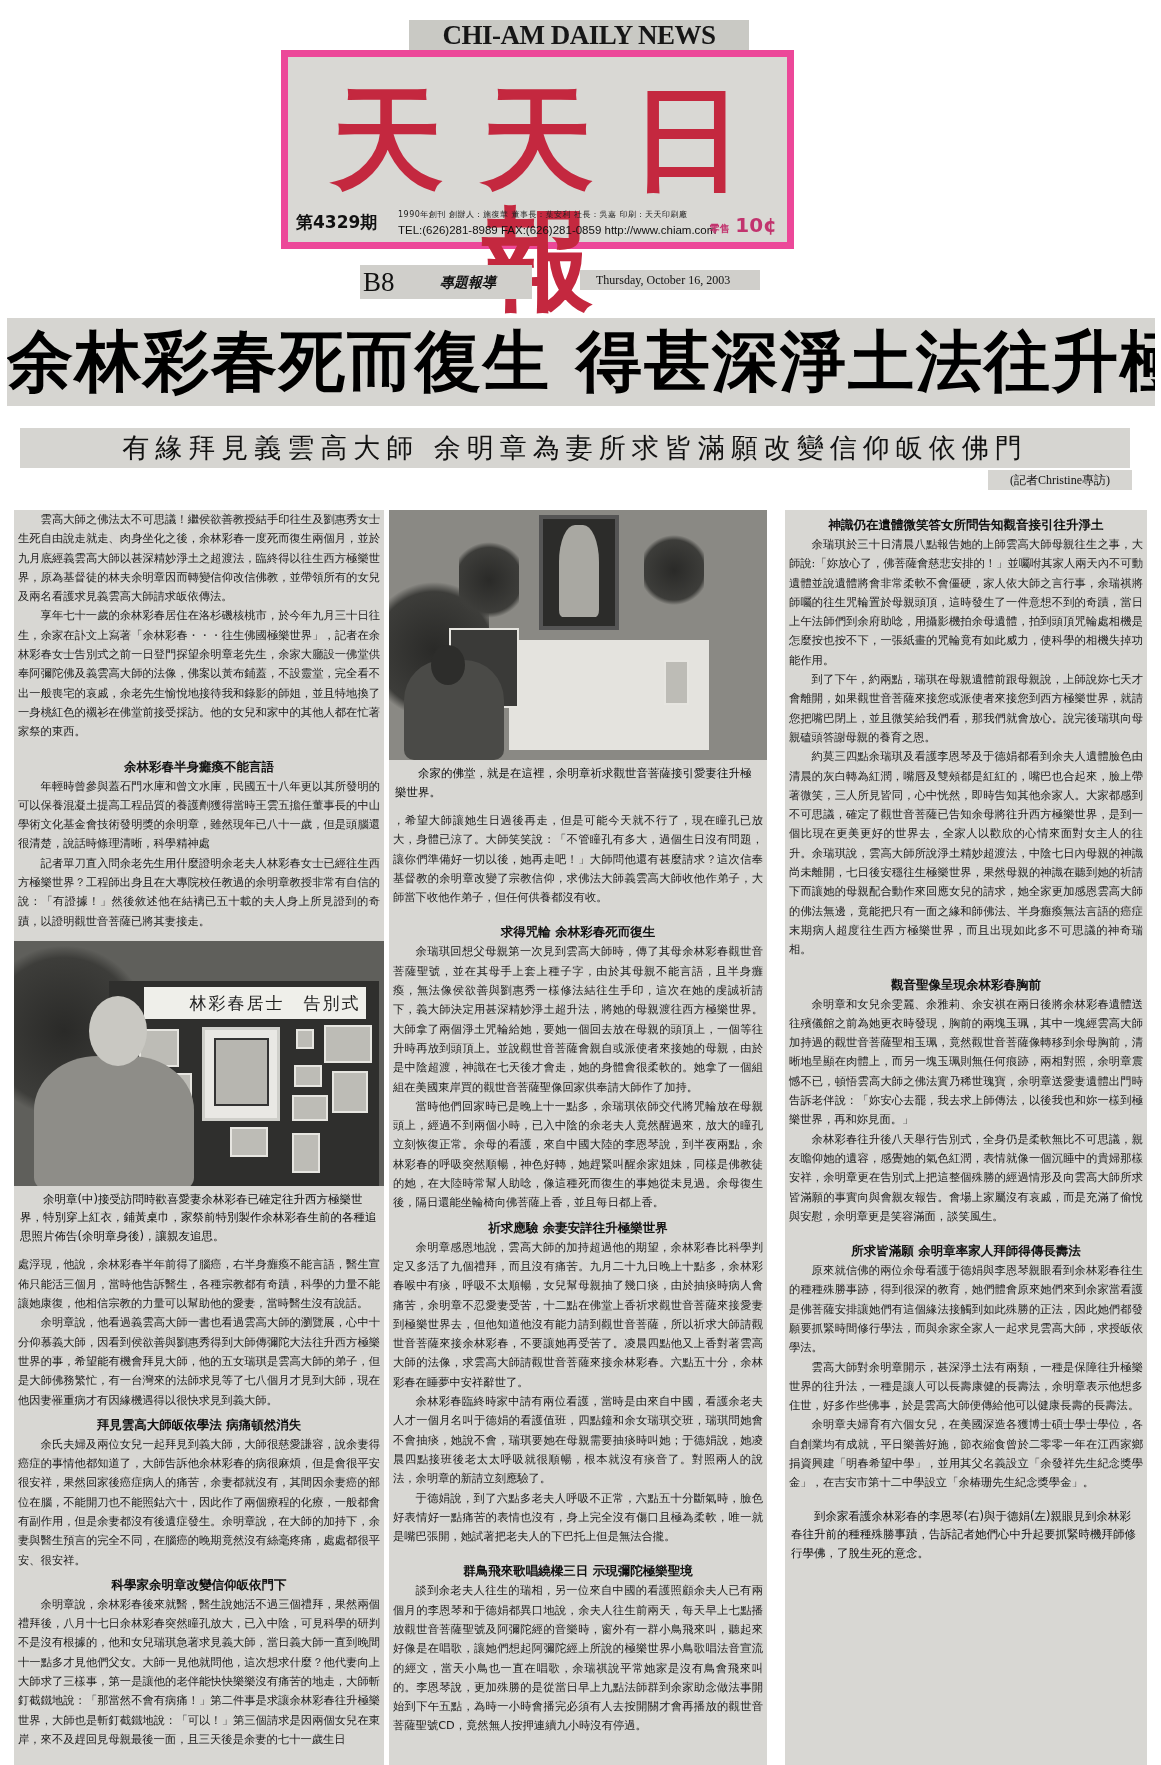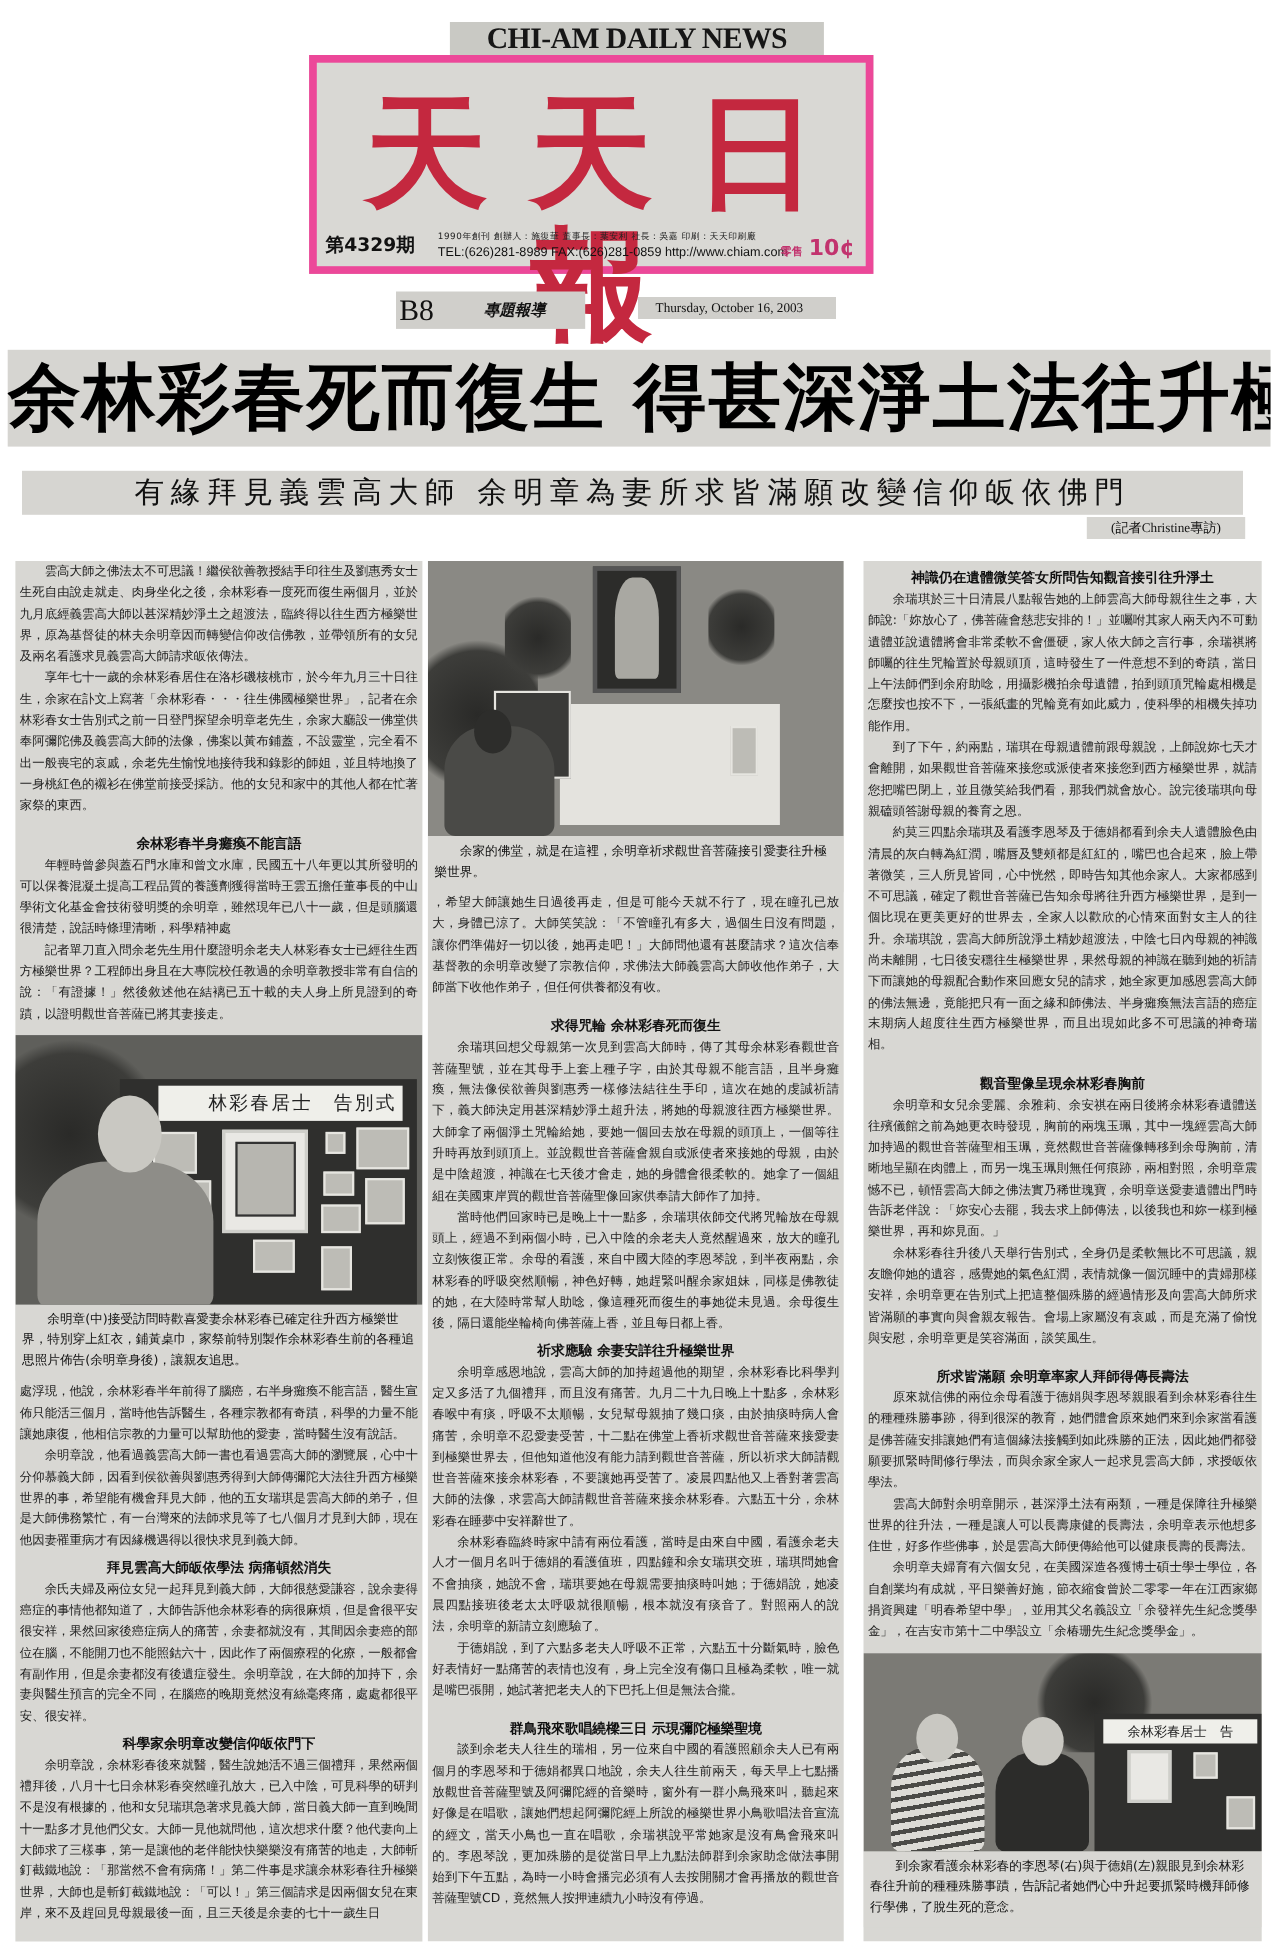--- a/index.html
+++ b/index.html
@@ -157,26 +157,14 @@
   <div class="gap"></div>
   <div class="subtitle">觀音聖像呈現余林彩春胸前</div>
   <p class="para">余明章和女兒余雯麗、余雅莉、余安祺在兩日後將余林彩春遺體送往殯儀館之前為她更衣時發現，胸前的兩塊玉珮，其中一塊經雲高大師加持過的觀世音菩薩聖相玉珮，竟然觀世音菩薩像轉移到余母胸前，清晰地呈顯在肉體上，而另一塊玉珮則無任何痕跡，兩相對照，余明章震憾不已，頓悟雲高大師之佛法實乃稀世瑰寶，余明章送愛妻遺體出門時告訴老伴說：「妳安心去罷，我去求上師傳法，以後我也和妳一樣到極樂世界，再和妳見面。」</p>
   <p class="para">余林彩春往升後八天舉行告別式，全身仍是柔軟無比不可思議，親友瞻仰她的遺容，感覺她的氣色紅潤，表情就像一個沉睡中的貴婦那樣安祥，余明章更在告別式上把這整個殊勝的經過情形及向雲高大師所求皆滿願的事實向與會親友報告。會場上家屬沒有哀戚，而是充滿了偷悅與安慰，余明章更是笑容滿面，談笑風生。</p>
   <div class="gap"></div>
   <div class="subtitle">所求皆滿願 余明章率家人拜師得傳長壽法</div>
   <p class="para">原來就信佛的兩位余母看護于德娟與李恩琴親眼看到余林彩春往生的種種殊勝事跡，得到很深的教育，她們體會原來她們來到余家當看護是佛菩薩安排讓她們有這個緣法接觸到如此殊勝的正法，因此她們都發願要抓緊時間修行學法，而與余家全家人一起求見雲高大師，求授皈依學法。</p>
   <p class="para">雲高大師對余明章開示，甚深淨土法有兩類，一種是保障往升極樂世界的往升法，一種是讓人可以長壽康健的長壽法，余明章表示他想多住世，好多作些佛事，於是雲高大師便傳給他可以健康長壽的長壽法。</p>
   <p class="para">余明章夫婦育有六個女兒，在美國深造各獲博士碩士學士學位，各自創業均有成就，平日樂善好施，節衣縮食曾於二零零一年在江西家鄉捐資興建「明春希望中學」，並用其父名義設立「余發祥先生紀念獎學金」，在吉安市第十二中學設立「余椿珊先生紀念獎學金」。</p>
   <div class="gap"></div>
-  <div class="photo" style="height:180px;background:#7b7a75;">
-    <div class="plant" style="left:150px;top:0;width:120px;height:90px;"></div>
-    <div class="abs" style="left:210px;top:55px;width:155px;height:125px;background:#2f2f2d;"></div>
-    <div class="banner" style="left:218px;top:60px;width:140px;height:22px;font-size:12px;line-height:22px;text-align:center;">余林彩春居士　告</div>
-    <div class="frame" style="left:240px;top:88px;width:40px;height:48px;"></div>
-    <div class="thumb" style="left:300px;top:90px;width:22px;height:24px;"></div>
-    <div class="thumb" style="left:330px;top:130px;width:26px;height:30px;"></div>
-    <div class="person" style="left:25px;top:85px;width:85px;height:95px;background:repeating-linear-gradient(170deg,#dcdbd6 0 6px,#4a4a47 6px 10px);"></div>
-    <div class="head" style="left:48px;top:55px;width:38px;height:44px;"></div>
-    <div class="person" style="left:120px;top:90px;width:85px;height:90px;background:#2c2c2a;"></div>
-    <div class="head" style="left:144px;top:58px;width:38px;height:44px;"></div>
-  </div>
   <div class="caption">到余家看護余林彩春的李恩琴(右)與于德娟(左)親眼見到余林彩春往升前的種種殊勝事蹟，告訴記者她們心中升起要抓緊時機拜師修行學佛，了脫生死的意念。</div>
 </div>
 
 </body></html>

